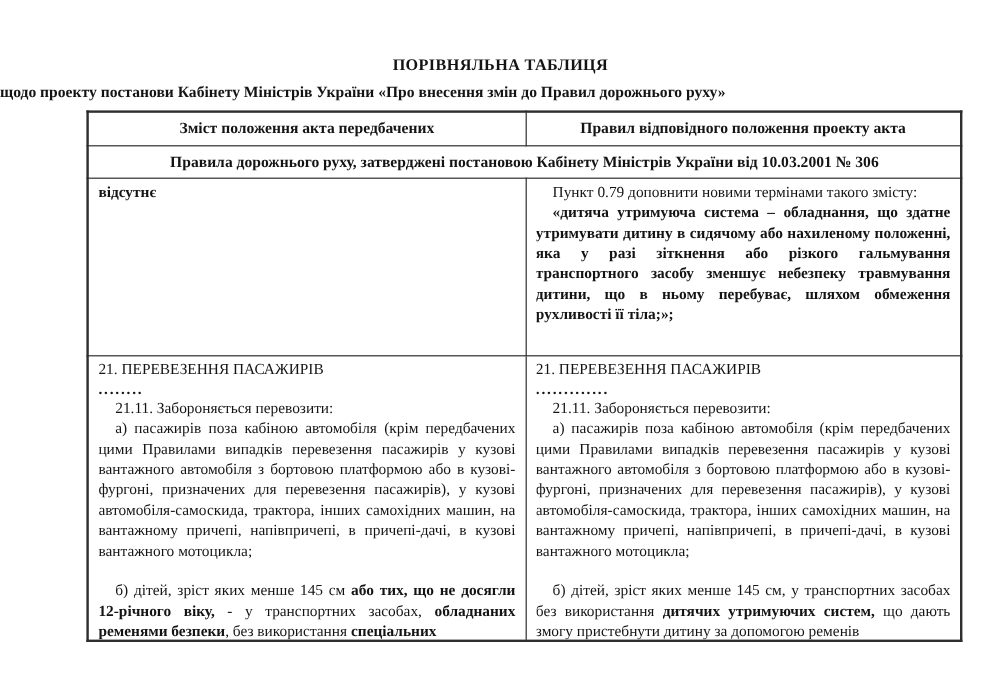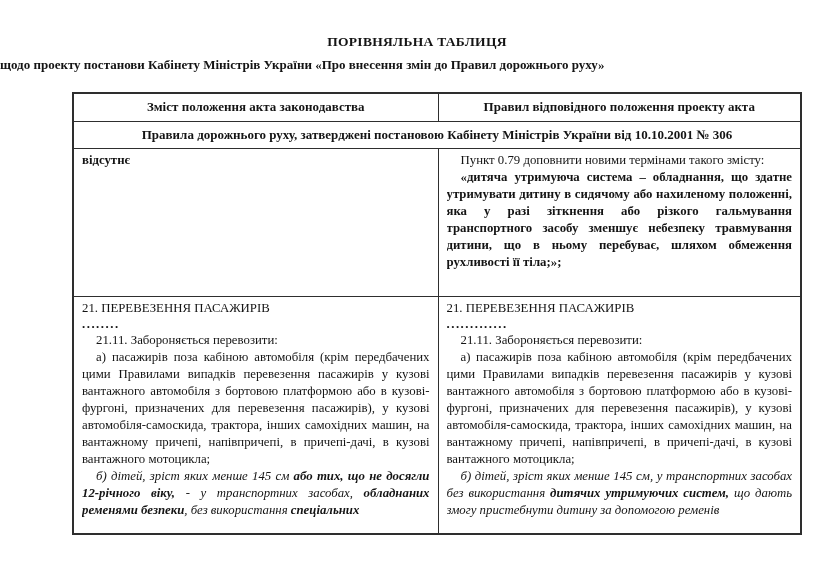--- a/index.html
+++ b/index.html
@@ -14,20 +14,21 @@
     width: 834px; height: 581px;
     background: #ffffff;
     overflow: hidden;
   }
   .doc-title {
     padding-top: 34px;
     text-align: center;
     font-weight: bold;
     font-size: 13.5px;
     letter-spacing: 0.3px;
+    margin-top: 12px;
   }
   .doc-subtitle {
     margin-top: 7px;
     text-align: left;
     font-weight: bold;
     font-size: 13px;
   }
   table.cmp {
     position: absolute;
     left: 72px; top: 92px;
@@ -61,45 +62,45 @@
   .clip-r1 { height: 141px; overflow: hidden; }
   .clip-r2 { height: 233px; overflow: hidden; }
   .p {
     font-size: 12.8px;
     line-height: 17px;
     text-align: justify;
   }
   .nj { text-align: left; }
   .ind { text-indent: 14px; }
   .b { font-weight: bold; }
-  .gap { margin-top: 0; font-style: italic; }
+  .gap { margin-top: 16px; }
   .dots { letter-spacing: 1.5px; font-weight: bold; line-height: 15px; }
 </style>
 </head>
 <body>
 
 <div class="page">
 
   <div class="doc-title">ПОРІВНЯЛЬНА ТАБЛИЦЯ</div>
   <div class="doc-subtitle">щодо проекту постанови Кабінету Міністрів України «Про внесення змін до Правил дорожнього руху»</div>
 
   <table class="cmp">
     <colgroup>
       <col style="width: 365px">
       <col style="width: 363px">
     </colgroup>
     <thead>
       <tr>
-        <th>Зміст положення акта законодавства</th>
+        <th>Зміст положення акта передбачених</th>
         <th>Правил відповідного положення проекту акта</th>
       </tr>
     </thead>
     <tbody>
       <tr>
-        <td class="section" colspan="2">Правила дорожнього руху, затверджені постановою Кабінету Міністрів України від 10.10.2001 № 306</td>
+        <td class="section" colspan="2">Правила дорожнього руху, затверджені постановою Кабінету Міністрів України від 10.03.2001 № 306</td>
       </tr>
 
       <tr class="row1">
         <td class="cell">
           <p class="p nj b">відсутнє</p>
         </td>
         <td class="cell">
           <div class="clip-r1">
             <p class="p ind">Пункт 0.79 доповнити новими термінами такого змісту:</p>
             <p class="p ind b">«дитяча утримуюча система – обладнання, що здатне утримувати дитину в сидячому або нахиленому положенні, яка у разі зіткнення або різкого гальмування транспортного засобу зменшує небезпеку травмування дитини, що в ньому перебуває, шляхом обмеження рухливості її тіла;»;</p>

